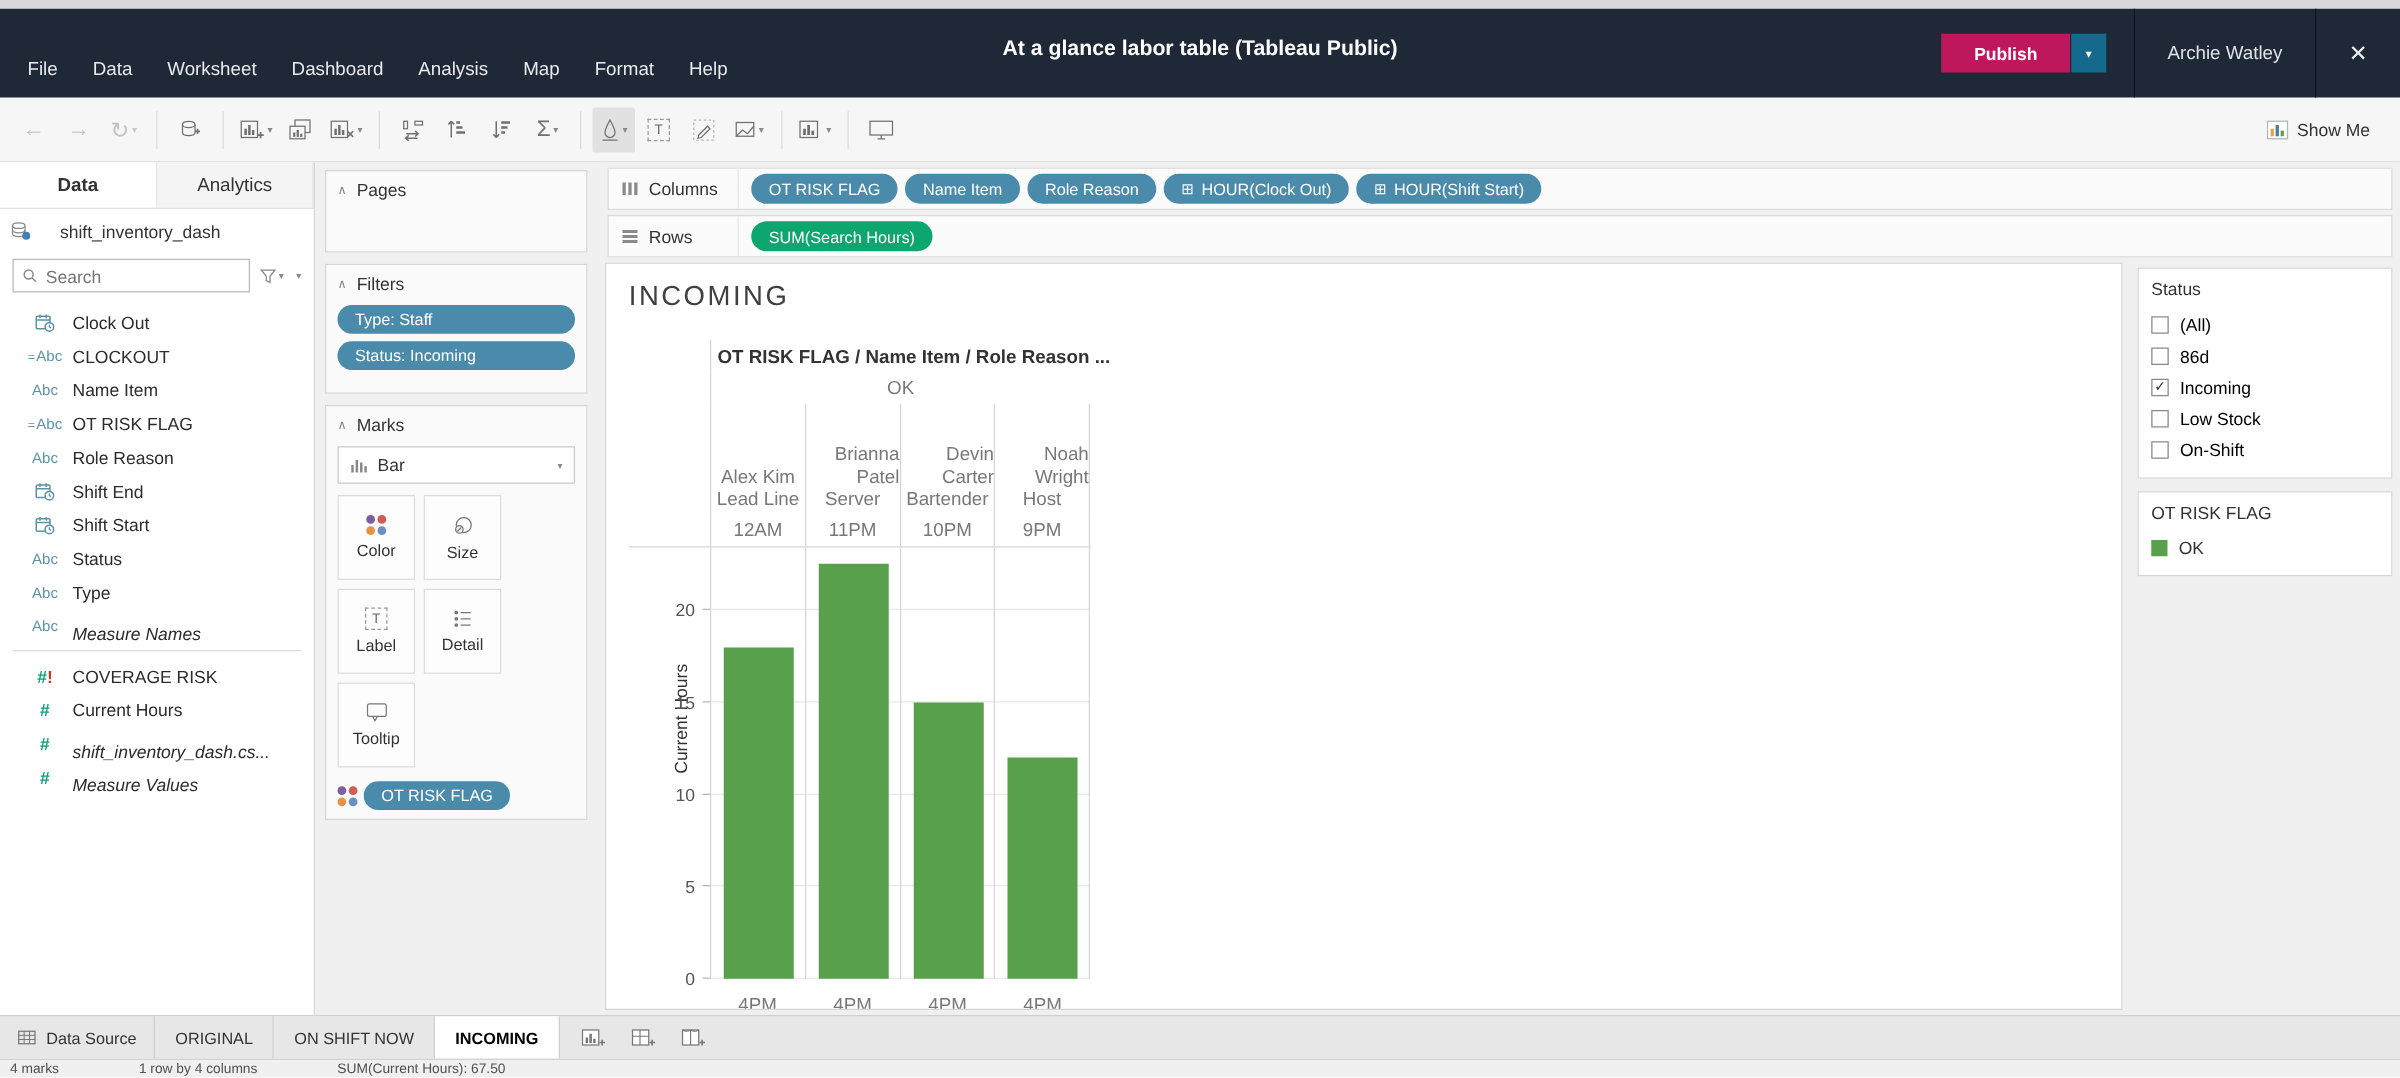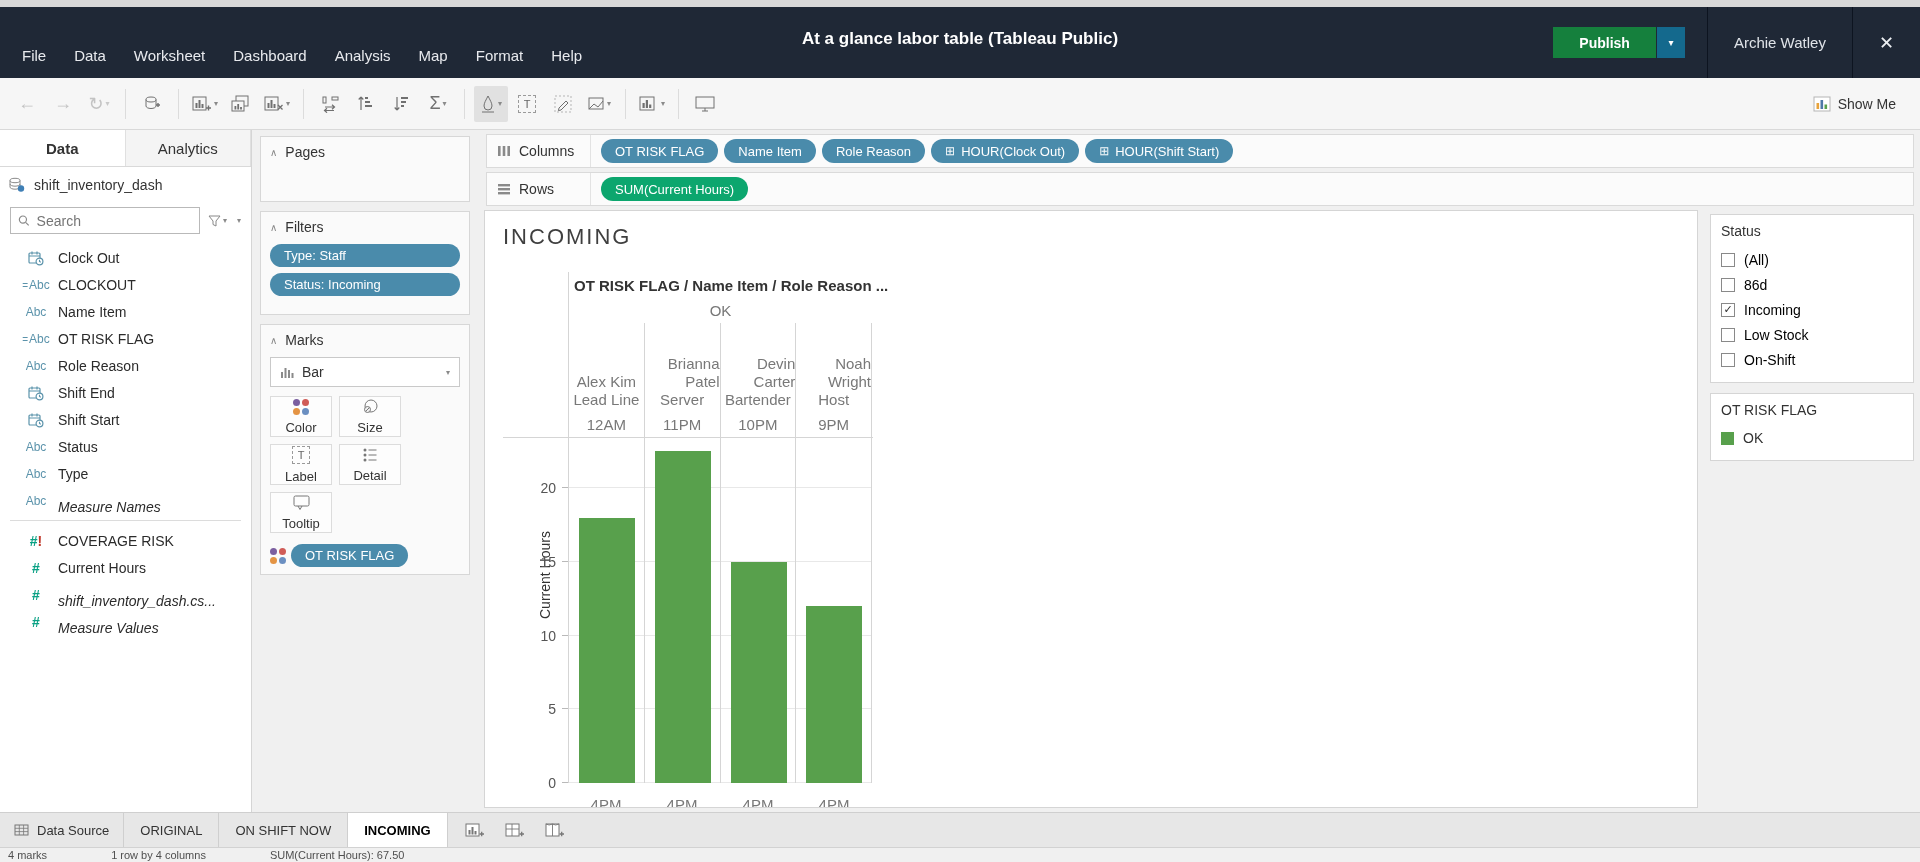--- a/index.html
+++ b/index.html
@@ -9,21 +9,21 @@
   
   .win-strip { height:7px; background:#d8d8d8; }
 
   
   .titlebar { height:71px; background:#1f2836; position:relative; display:flex; align-items:stretch; color:#e8eaee; flex:none; }
   .menus { display:flex; align-items:flex-end; padding:0 0 10px 10px; gap:4px; }
   .menu-item { font-size:15px; color:#e8eaee; padding:4px 12px; cursor:default; }
   .tb-title { position:absolute; left:50%; top:22px; transform:translateX(-50%); font-size:17px; font-weight:bold; color:#fff; white-space:nowrap; }
   .tb-right { position:absolute; right:0; top:0; height:100%; display:flex; align-items:center; }
   .publish-group { display:flex; height:31px; margin-right:22px; }
-  .publish-btn { background:#15803d; color:#fff; font-size:14px; font-weight:bold; border:none; padding:0 26px; display:flex; align-items:center; cursor:pointer; }
+  .publish-btn { background:#be185d; color:#fff; font-size:14px; font-weight:bold; border:none; padding:0 26px; display:flex; align-items:center; cursor:pointer; }
   .publish-caret { background:#14698d; color:#fff; width:28px; margin-left:1px; border:none; display:flex; align-items:center; justify-content:center; font-size:10px; cursor:pointer; }
   .tb-sep { width:1px; background:#0d1420; height:100%; }
   .user-name { font-size:15px; color:#dfe3e8; padding:0 26px; white-space:nowrap; }
   .close-btn { color:#eceff2; font-size:18px; padding:0 26px; background:none; border:none; height:100%; cursor:pointer; }
 
   
   .toolbar { height:52px; background:#f6f6f6; border-bottom:1px solid #d9d9d9; display:flex; align-items:center; padding:0 10px; gap:2px; flex:none; }
   .tbtn { height:36px; min-width:34px; display:flex; align-items:center; justify-content:center; gap:2px; border:none; background:transparent; color:#707070; font-size:18px; cursor:pointer; border-radius:2px; }
   .tbtn.disabled { color:#c3c3c3; }
   .tbtn.active { background:#e1e1e1; }
@@ -34,21 +34,21 @@
   .show-me { margin-left:auto; display:flex; align-items:center; gap:7px; padding:0 14px; font-size:14px; color:#333; cursor:pointer; }
 
   
   .main { flex:1; display:flex; min-height:0; background:#f0f0f0; }
 
   
   .data-pane { width:252px; background:#fff; border-right:1px solid #d5d5d5; display:flex; flex-direction:column; flex:none; }
   .dp-tabs { display:flex; align-items:stretch; height:37px; border-bottom:1px solid #d9d9d9; }
   .dp-tab { flex:1; display:flex; align-items:center; justify-content:center; font-size:15px; color:#333; background:#f4f4f4; border-right:1px solid #e0e0e0; cursor:pointer; }
   .dp-tab.active { background:#fff; font-weight:bold; border-right:1px solid #e0e0e0; }
-  .ds-row { display:flex; gap:8px; padding:10px 8px 8px 8px; font-size:14px; color:#333; }
+  .ds-row { display:flex; gap:22px; padding:10px 8px 8px 8px; font-size:14px; color:#333; }
   .search-row { display:flex; align-items:center; padding:6px 8px 10px 10px; gap:6px; }
   .search-box { flex:1; height:27px; border:1px solid #b9b9b9; display:flex; align-items:center; padding:0 7px; gap:7px; background:#fff; }
   .search-box input { border:none; outline:none; width:100%; font-size:14px; font-family:inherit; color:#333; background:transparent; }
   .funnel-btn,.dp-menu-btn { background:none; border:none; color:#777; display:flex; align-items:center; gap:2px; cursor:pointer; padding:2px; }
   .section-label { font-size:14px; font-weight:bold; color:#333; padding:8px 8px 6px 22px; }
   .field-row { display:flex; align-items:center; height:27px; padding-left:14px; cursor:pointer; }
   .f-icon { width:44px; flex:none; display:flex; align-items:center; justify-content:center; font-size:12px; }
   .fi-abc,.fi-abccalc { color:#5b93ab; font-size:12px; letter-spacing:0; }
   .fi-abccalc::before { content:"="; font-size:10px; margin-right:1px; }
   .fi-num { color:#0aa184; font-weight:bold; font-size:14px; }
@@ -66,21 +66,21 @@
   .card-pages { height:66px; }
   .card-filters { min-height:104px; }
   .pill { display:inline-flex; align-items:center; height:23px; border-radius:12px; background:#4a8bab; color:#fff; font-size:13px; padding:0 14px; white-space:nowrap; gap:6px; cursor:pointer; }
   .pill .pill-prefix { font-size:12px; opacity:.95; }
   .pill.green { background:#0ca66e; }
   .filter-pills { display:flex; flex-direction:column; gap:6px; margin-top:9px; align-items:stretch; }
   .filter-pills .pill { justify-content:flex-start; }
   .marks-type { margin-top:9px; height:30px; border:1px solid #c9c9c9; background:#fff; display:flex; align-items:center; padding:0 9px; gap:8px; font-size:14px; color:#333; cursor:pointer; }
   .marks-type .spacer { flex:1; }
   .marks-grid { display:flex; flex-wrap:wrap; gap:7px; margin-top:9px; }
-  .mark-btn { width:62px; height:41px; background:#fdfdfd; border:1px solid #dcdcdc; display:flex; flex-direction:column; align-items:center; justify-content:center; gap:5px; font-size:13px; color:#333; cursor:pointer; }
+  .mark-btn { width:62px; height:68px; background:#fdfdfd; border:1px solid #dcdcdc; display:flex; flex-direction:column; align-items:center; justify-content:center; gap:5px; font-size:13px; color:#333; cursor:pointer; }
   .mark-pill-row { display:flex; align-items:center; gap:6px; margin-top:11px; }
 
   
   .dots4 { width:16px; height:16px; display:grid; grid-template-columns:7px 7px; grid-template-rows:7px 7px; gap:2px; }
   .dots4 i { border-radius:50%; display:block; }
   .dots4 i:nth-child(1){ background:#7b5fa0; } .dots4 i:nth-child(2){ background:#d05c57; }
   .dots4 i:nth-child(3){ background:#e49444; } .dots4 i:nth-child(4){ background:#6b8fc1; }
   .boxT { width:18px; height:18px; border:1px dashed #9a9a9a; display:flex; align-items:center; justify-content:center; font-size:11px; color:#666; }
 
   
@@ -610,21 +610,21 @@
           <svg width="14" height="12" viewBox="0 0 14 12">
               <rect x="1" y="1" width="12" height="2.4" fill="#8a8a8a"></rect>
               <rect x="1" y="5" width="12" height="2.4" fill="#8a8a8a"></rect>
               <rect x="1" y="9" width="12" height="2.4" fill="#8a8a8a"></rect>
             </svg>
           <span>Rows</span>
         </div>
         <div class="shelf-pills">
 
         <span class="pill green">
-              <span>SUM(Current Hours)</span>
+              <span>SUM(Search Hours)</span>
             </span>
           </div>
       </div>
 
       <div class="content-row">
 
         <div class="worksheet">
           <h1 class="sheet-title">INCOMING</h1>
           <div class="chart">
             <div class="chart-field-labels">OT RISK FLAG / Name Item / Role Reason ...</div>

